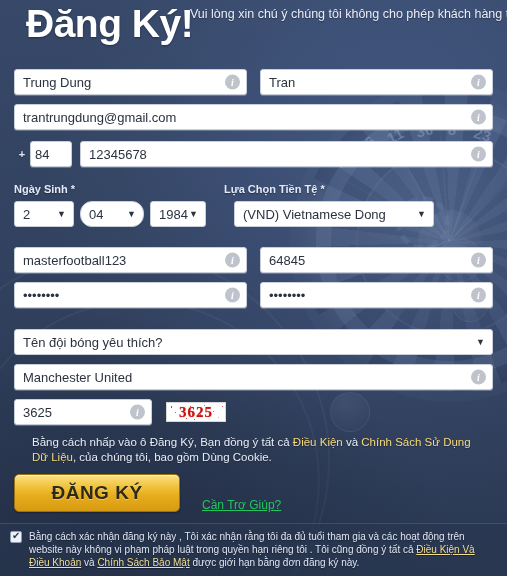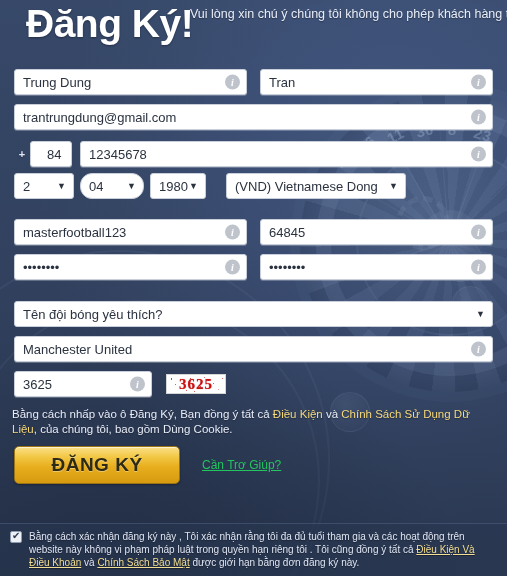--- a/index.html
+++ b/index.html
@@ -162,21 +162,21 @@
   }
   .captcha-img .txt{
     position:relative; z-index:2;
     font-family:"Liberation Serif", serif; font-weight:700;
     font-size:15px; color:#cc1111; letter-spacing:1px;
     text-shadow:0 0 1px rgba(180,0,0,.6);
   }
 
   
   .terms{
-    padding:0 12px; margin-top:10px;
+    padding:0 32px; margin-top:10px;
     font-size:11.5px; line-height:15px; color:#e7ecf7;
     text-shadow:0 1px 1px rgba(10,16,28,.4);
   }
   .terms a{ color:#f6d97a; text-decoration:none; }
 
   
   .btn-reg{
     width:166px; height:38px; border-radius:5px; border:1px solid #9a7412;
     background:linear-gradient(to bottom,#fbe08a 0%,#f2c744 28%,#e8ae1e 55%,#d79a10 100%);
     box-shadow:0 1px 2px rgba(12,18,30,.45), inset 0 1px 0 rgba(255,255,255,.6);
@@ -265,44 +265,48 @@
 
   <div class="row" style="margin-top:9px;">
     <div class="fld">
       <input type="text" value="trantrungdung@gmail.com" style="">
       <span class="info">i</span>
     </div>
   </div>
 
   <div class="row" style="display:flex; align-items:center; margin-top:11px;">
     <span class="lbl" style="width:16px; text-align:center;">+</span>
-    <div class="fld" style="width:42px;padding-left:12px;">
+    <div class="fld" style="width:42px;">
       <input type="text" style="padding: 0px 4px; text-align: left;" value="84">
     </div>
     <div class="fld" style="flex:1; margin-left:8px;">
       <input type="text" value="12345678" style="">
       <span class="info">i</span>
     </div>
   </div>
 
+  <div class="row" style="display:flex; margin-top:16px;">
+    <span class="lbl" style="width:210px;">Ngày Sinh *</span>
+    <span class="lbl">Lựa Chọn Tiền Tệ *</span>
+  </div>
 
   <div class="row" style="display:flex; align-items:center; margin-top:6px;">
     <div class="sel" style="width:60px;">
       <span class="val">2</span>
       <span class="caret">▼</span>
     </div>
     <div class="sel" style="width:64px; margin-left:6px;border-radius:12px;">
       <span class="val">04</span>
       <span class="caret">▼</span>
     </div>
     <div class="sel" style="width:56px; margin-left:6px;">
-      <span class="val">1980</span>
-      <span class="caret">▼</span>
-    </div>
-    <div class="sel" style="width:180px; margin-left:20px;">
+      <span class="val">1984</span>
+      <span class="caret">▼</span>
+    </div>
+    <div class="sel" style="width:200px; margin-left:28px;">
       <span class="val">(VND) Vietnamese Dong</span>
       <span class="caret">▼</span>
     </div>
   </div>
 
   <div class="row" style="display:flex; gap:13px; margin-top:20px;">
     <div class="fld" style="flex:1">
       <input type="text" value="masterfootball123" style="">
       <span class="info">i</span>
     </div>
@@ -345,21 +349,21 @@
     <div class="captcha-img" style="margin-left:14px;">
       <div class="noise"></div>
       <span class="txt">3625</span>
     </div>
   </div>
 
   <div class="terms">
     <span>Bằng cách nhấp vào ô Đăng Ký, Bạn đồng ý tất cả </span><a href="#">Điều Kiện</a><span> và </span><a href="#">Chính Sách Sử Dụng Dữ Liệu</a><span>, của chúng tôi, bao gồm Dùng Cookie.</span>
   </div>
 
-  <div class="row" style="display:flex; align-items:center; margin-top:9px;">
+  <div class="row" style="display:flex; align-items:flex-end; margin-top:9px;">
     <button class="btn-reg">ĐĂNG KÝ</button>
     <a href="#" class="help-link">Cần Trơ Giúp?</a>
   </div>
 
   <div class="disclaimer">
     <div class="cbx"></div>
     <p><span>Bằng cách xác nhận đăng ký này , Tôi xác nhận rằng tôi đa đủ tuổi tham gia và các hoạt động trên website này không vi phạm pháp luật trong quyền hạn riêng tôi . Tôi cũng đồng ý tất cả </span><a href="#">Điều Kiện Và Điều Khoản</a><span> và </span><a href="#">Chính Sách Bảo Mật</a><span> được giới hạn bằng đơn đăng ký này.</span></p>
   </div>
 
 </div>

